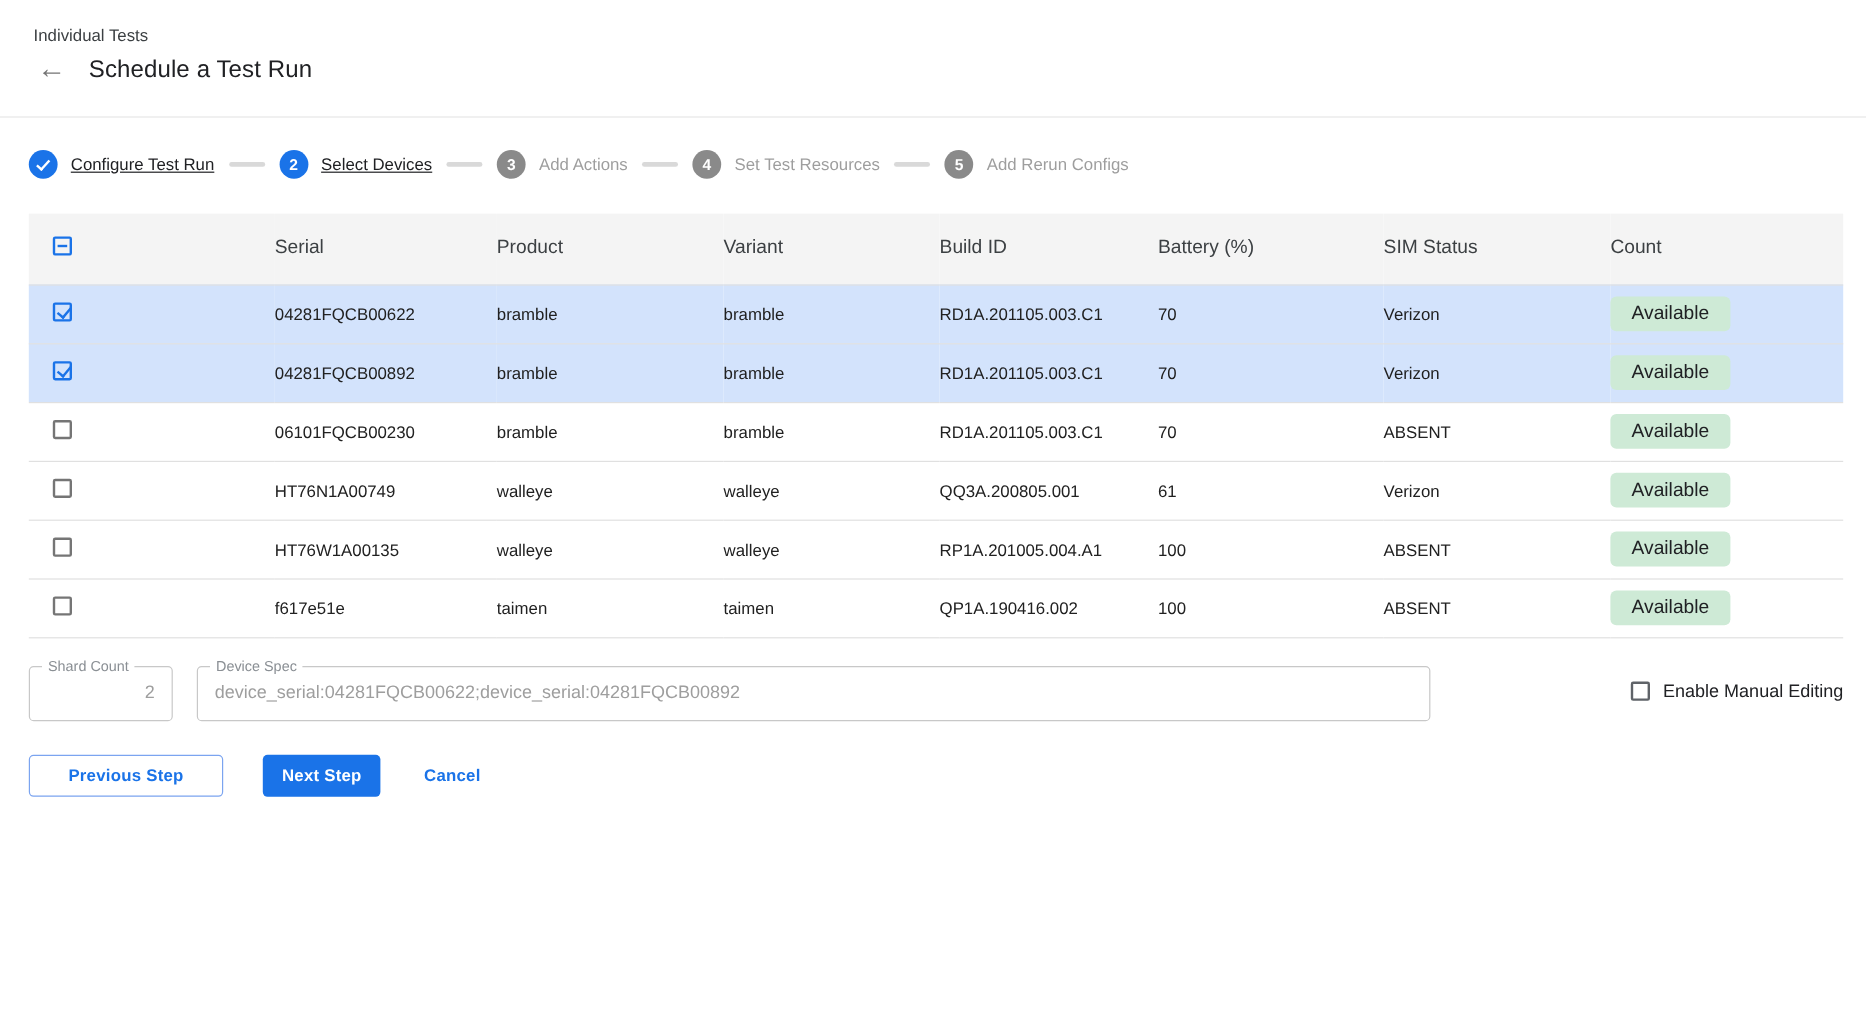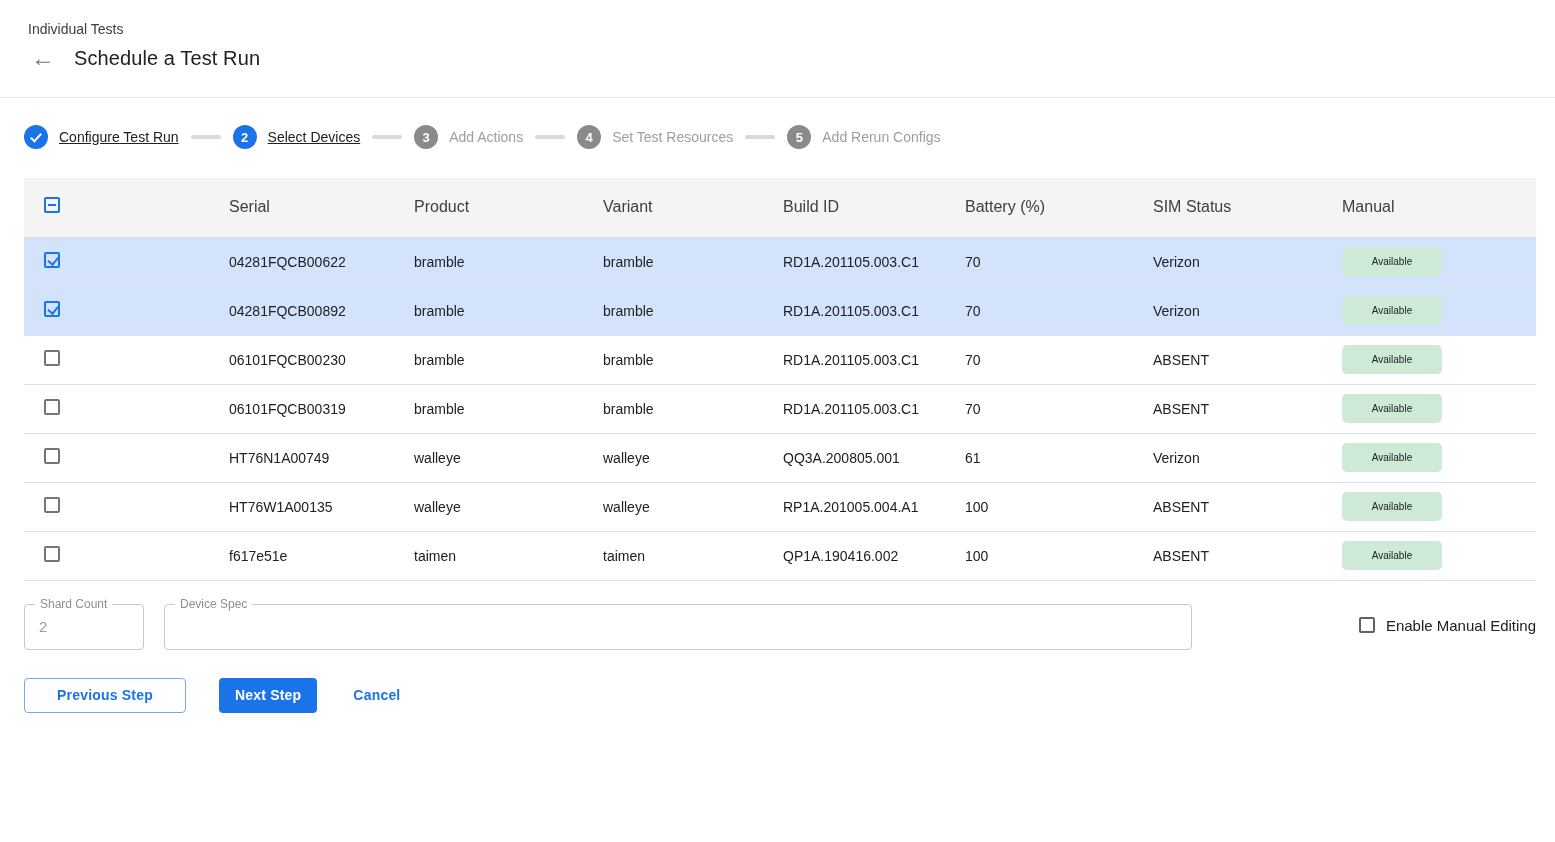--- a/index.html
+++ b/index.html
@@ -34,30 +34,30 @@
   .cb-cell { padding-left:20px; }
   .cb { width:16px; height:16px; border:2px solid #757575; border-radius:2px; position:relative;
     display:inline-block; cursor:pointer; background:transparent; }
   .cb.checked { border-color:#1a73e8; }
   .cb.checked::after { content:""; position:absolute; left:4px; top:0px; width:5px; height:9px;
     border:solid #1a73e8; border-width:0 2px 2px 0; transform:rotate(40deg); }
   .cb.indeterminate { border-color:#1a73e8; }
   .cb.indeterminate::after { content:""; position:absolute; left:2px; top:5px; width:8px; height:2px;
     background:#1a73e8; }
   .state-badge { display:inline-block; width:100px; height:29px; line-height:29px; text-align:center;
-    background:#ceead6; color:#202124; border-radius:5px; font-size:10px; }
+    background:#ceead6; color:#202124; border-radius:5px; font-size:16px; }
 
   
   .form-row { display:flex; align-items:flex-start; margin:23px 19px 0 24px; }
   .outlined-field { position:relative; border:1px solid #c8c8c8; border-radius:4px; height:46px;
     padding:0 14px; display:flex; align-items:center; background:#fff; }
   .field-label { position:absolute; top:-8px; left:10px; background:#fff; padding:0 5px;
     font-size:12px; color:#8a8f94; }
   .field-value { font-size:15px; color:#9e9e9e; white-space:nowrap; overflow:hidden; }
-  .shard-field { width:120px; }
+  .shard-field { width:120px;justify-content:flex-end; }
   .spec-field { width:1028px; margin-left:20px; }
   .manual-edit { margin-left:auto; display:flex; align-items:center; gap:11px; margin-top:13px; }
   .manual-edit .cb { border-color:#5f6368; }
   .manual-edit-label { font-size:15px; color:#202124; }
 
   
   .actions-row { display:flex; align-items:center; margin:28px 0 0 24px; }
   .btn { height:35px; border-radius:4px; font-size:14px; font-weight:700; letter-spacing:0.2px;
     font-family:inherit; cursor:pointer; }
   .btn-outlined { background:#fff; color:#1a73e8; border:1px solid #7ba4f0; padding:0 32px; }
@@ -117,21 +117,21 @@
   </colgroup>
   <thead>
     <tr>
       <th class="cb-cell"><span class="cb indeterminate"></span></th>
       <th>Serial</th>
       <th>Product</th>
       <th>Variant</th>
       <th>Build ID</th>
       <th>Battery (%)</th>
       <th>SIM Status</th>
-      <th>Manual</th>
+      <th>Count</th>
     </tr>
   </thead>
   <tbody>
     <tr class="selected">
       <td class="cb-cell"><span class="cb checked"></span></td>
       <td>04281FQCB00622</td>
       <td>bramble</td>
       <td>bramble</td>
       <td>RD1A.201105.003.C1</td>
       <td>70</td>
@@ -144,30 +144,20 @@
       <td>bramble</td>
       <td>bramble</td>
       <td>RD1A.201105.003.C1</td>
       <td>70</td>
       <td>Verizon</td>
       <td><span class="state-badge">Available</span></td>
     </tr>
     <tr>
       <td class="cb-cell"><span class="cb"></span></td>
       <td>06101FQCB00230</td>
-      <td>bramble</td>
-      <td>bramble</td>
-      <td>RD1A.201105.003.C1</td>
-      <td>70</td>
-      <td>ABSENT</td>
-      <td><span class="state-badge">Available</span></td>
-    </tr>
-    <tr>
-      <td class="cb-cell"><span class="cb"></span></td>
-      <td>06101FQCB00319</td>
       <td>bramble</td>
       <td>bramble</td>
       <td>RD1A.201105.003.C1</td>
       <td>70</td>
       <td>ABSENT</td>
       <td><span class="state-badge">Available</span></td>
     </tr>
     <tr>
       <td class="cb-cell"><span class="cb"></span></td>
       <td>HT76N1A00749</td>
@@ -201,20 +191,21 @@
   </tbody>
 </table>
 
 <div class="form-row">
   <div class="outlined-field shard-field">
     <span class="field-label">Shard Count</span>
     <span class="field-value">2</span>
   </div>
   <div class="outlined-field spec-field">
     <span class="field-label">Device Spec</span>
+    <span class="field-value">device_serial:04281FQCB00622;device_serial:04281FQCB00892</span>
   </div>
   <div class="manual-edit">
     <span class="cb"></span>
     <span class="manual-edit-label">Enable Manual Editing</span>
   </div>
 </div>
 
 <div class="actions-row">
   <button class="btn btn-outlined">Previous Step</button>
   <button class="btn btn-filled">Next Step</button>

